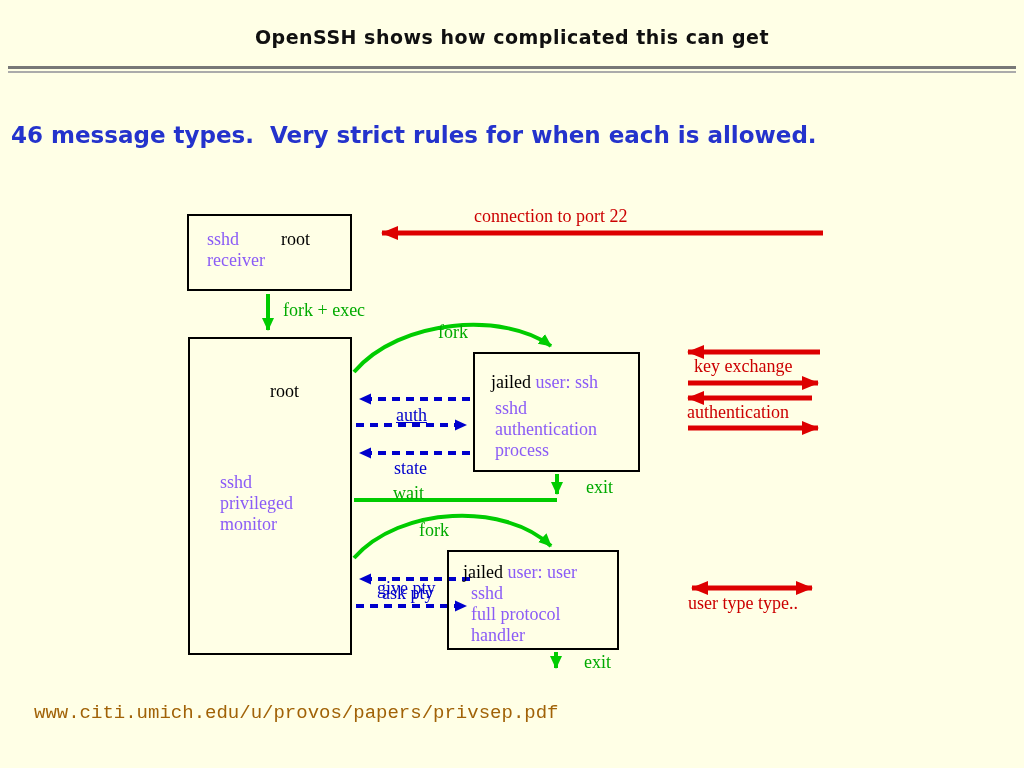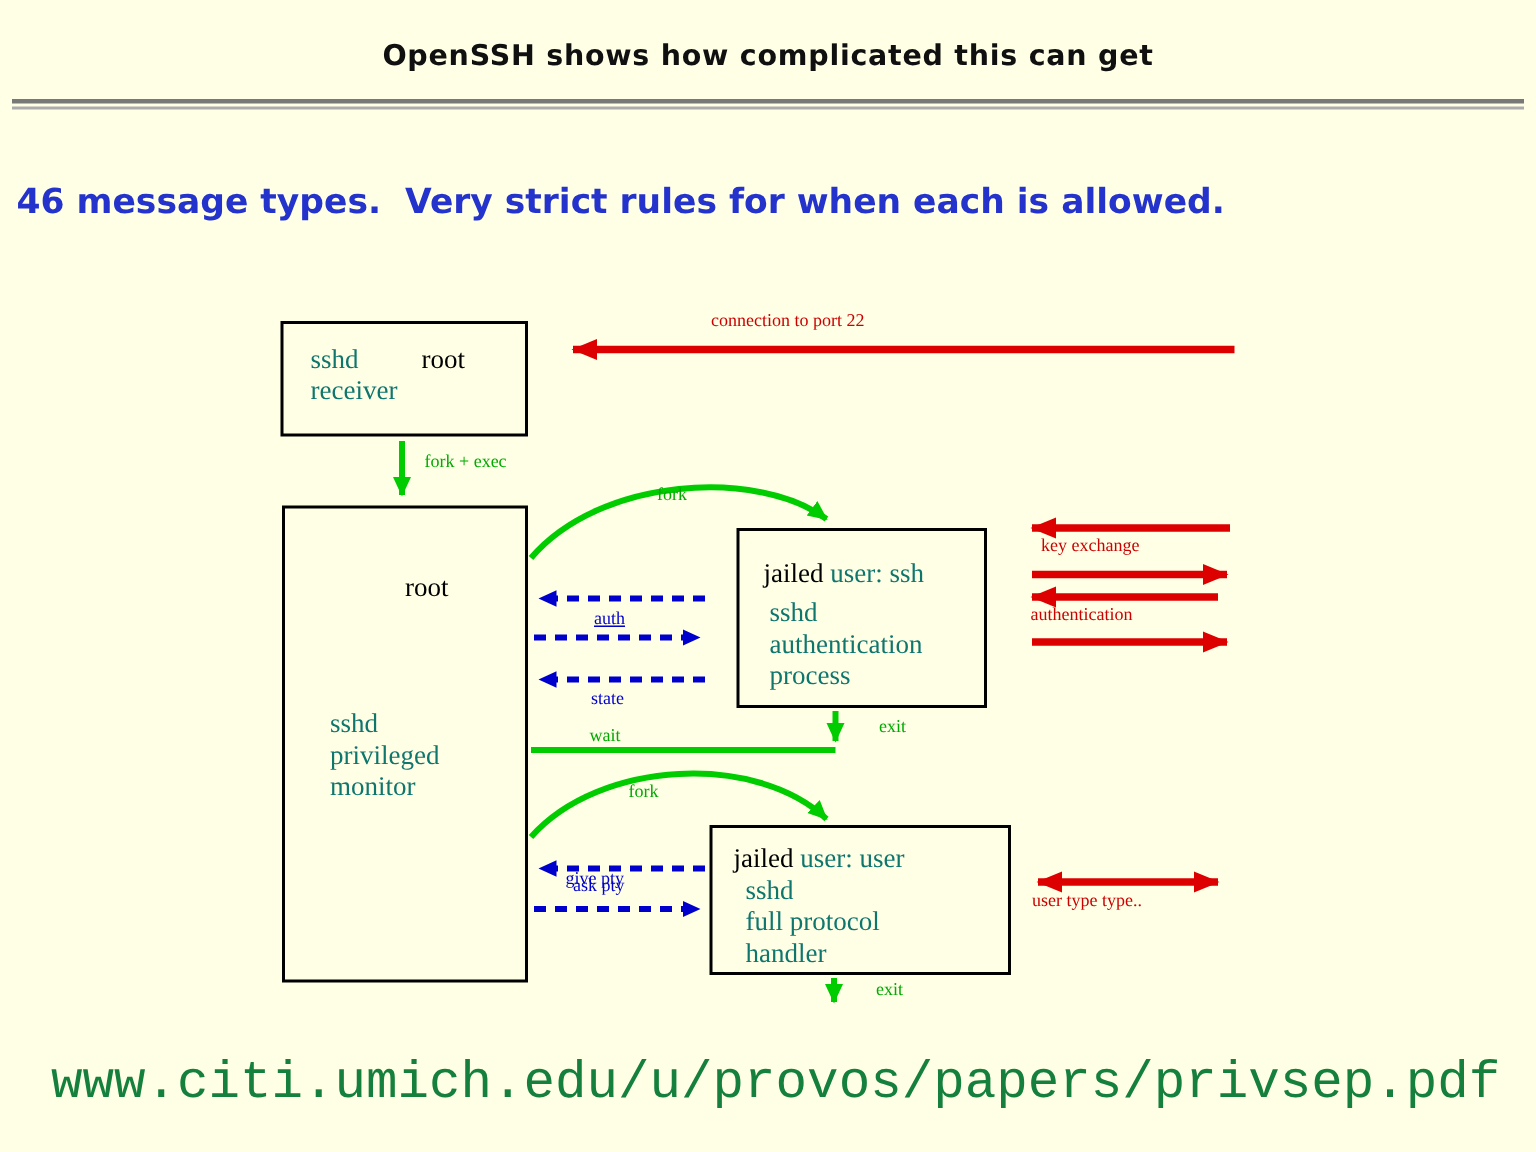--- a/index.html
+++ b/index.html
@@ -16,34 +16,34 @@
   .subtitle { position:absolute; left:11px; top:122px;
               font-family:"DejaVu Sans", sans-serif; font-weight:bold;
               font-size:23px; color:#2433CC; white-space:pre-wrap; }
 
   .canvas { position:absolute; left:0; top:0; width:1024px; height:768px; pointer-events:none; }
 
   .box { position:absolute; border:2px solid #000; box-sizing:border-box;
          font-size:18px; line-height:21px; background:transparent; }
   #box-receiver { left:187px; top:214px; width:165px; height:77px; padding:13px 0 0 18px; }
   #box-monitor  { left:188px; top:337px; width:164px; height:318px; }
-  #box-auth     { left:473px; top:352px; width:167px; height:120px; padding:18px 0 0 16px;margin-left:18px; }
-  #box-handler  { left:473px; top:550px; width:201px; height:100px; padding:10px 0 0 14px; }
+  #box-auth     { left:473px; top:352px; width:167px; height:120px; padding:18px 0 0 16px; }
+  #box-handler  { left:447px; top:550px; width:172px; height:100px; padding:10px 0 0 14px; }
 
-  .navy { color:#0f766e; }
+  .navy { color:#8b5cf6; }
   .blk  { color:#000000; }
   .inner-abs { position:absolute; }
 
-  .dlabel { position:absolute; font-size:12px; font-family:"Liberation Serif", serif; white-space:nowrap; }
+  .dlabel { position:absolute; font-size:18px; font-family:"Liberation Serif", serif; white-space:nowrap; }
   .g { color:#00AA00; }
   .r { color:#CC0000; }
   .b { color:#0000CC; }
 
   .url { position:absolute; left:34px; top:702px; font-family:"Liberation Mono", monospace;
-         font-size:35px; color:#15803d; white-space:nowrap; }
+         font-size:19px; color:#a16207; white-space:nowrap; }
 </style>
 </head>
 <body>
 
 <div class="slide">
 
   <div class="title">OpenSSH shows how complicated this can get</div>
   <div class="rule-top"></div>
   <div class="rule-bottom"></div>
 

